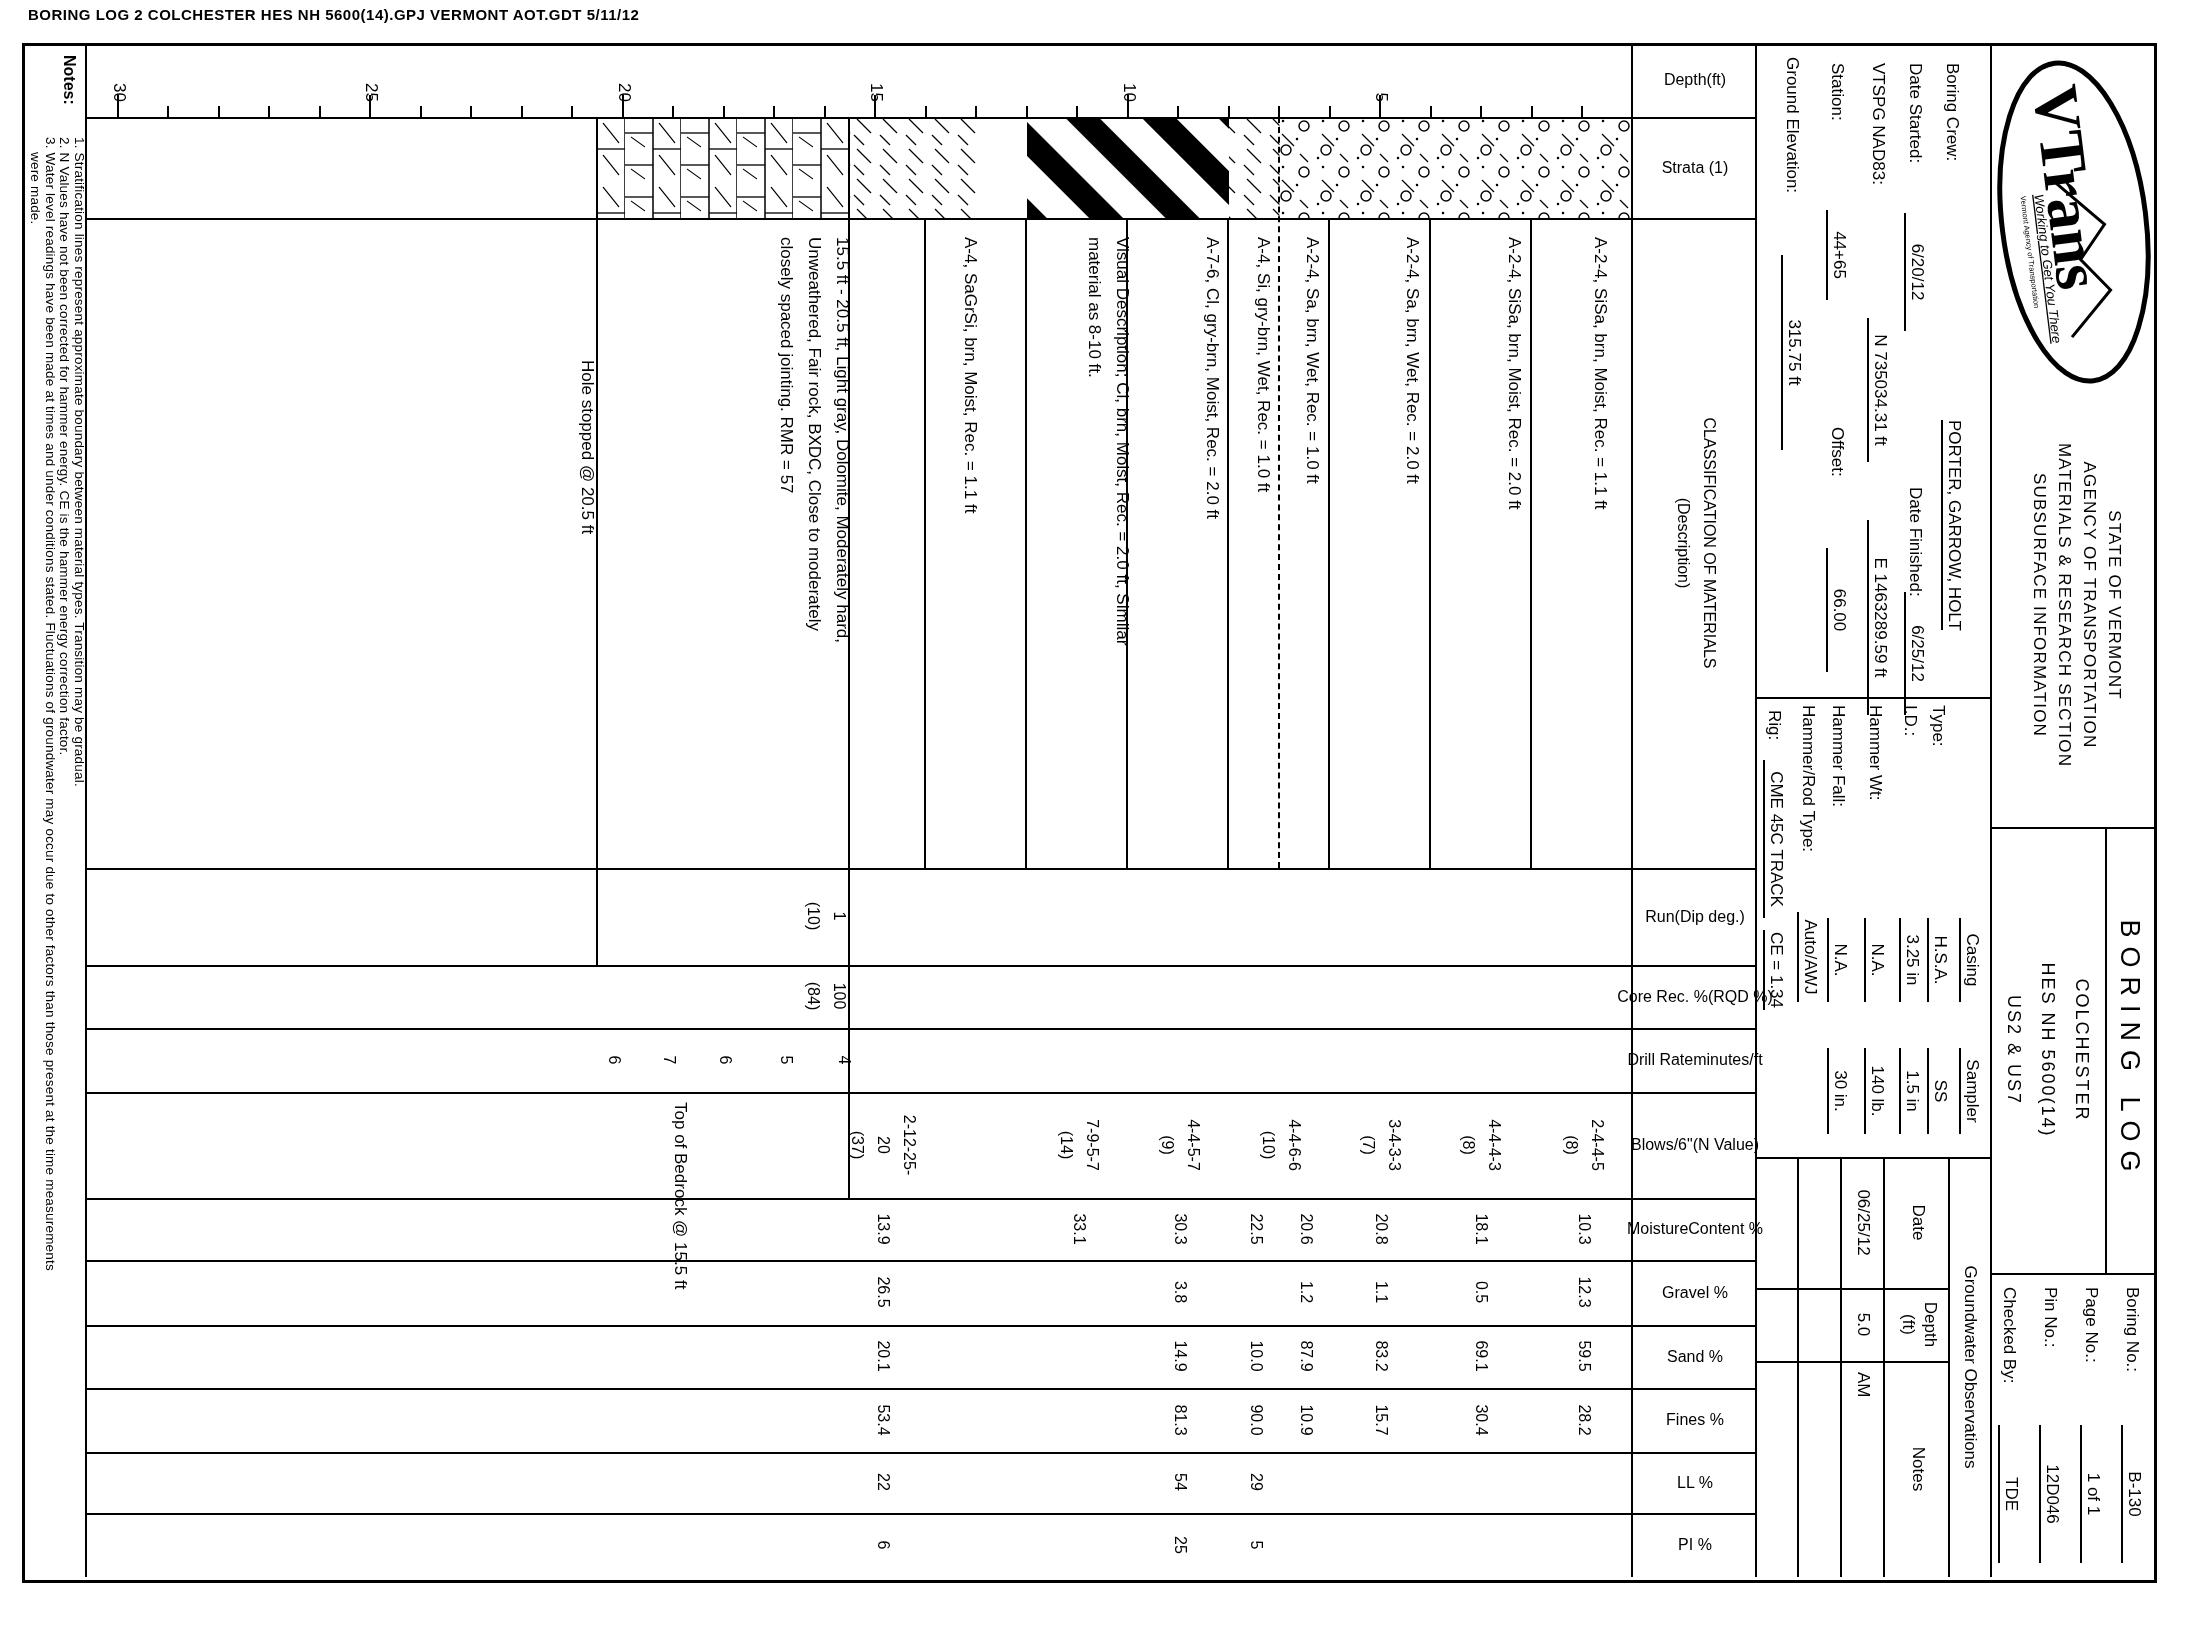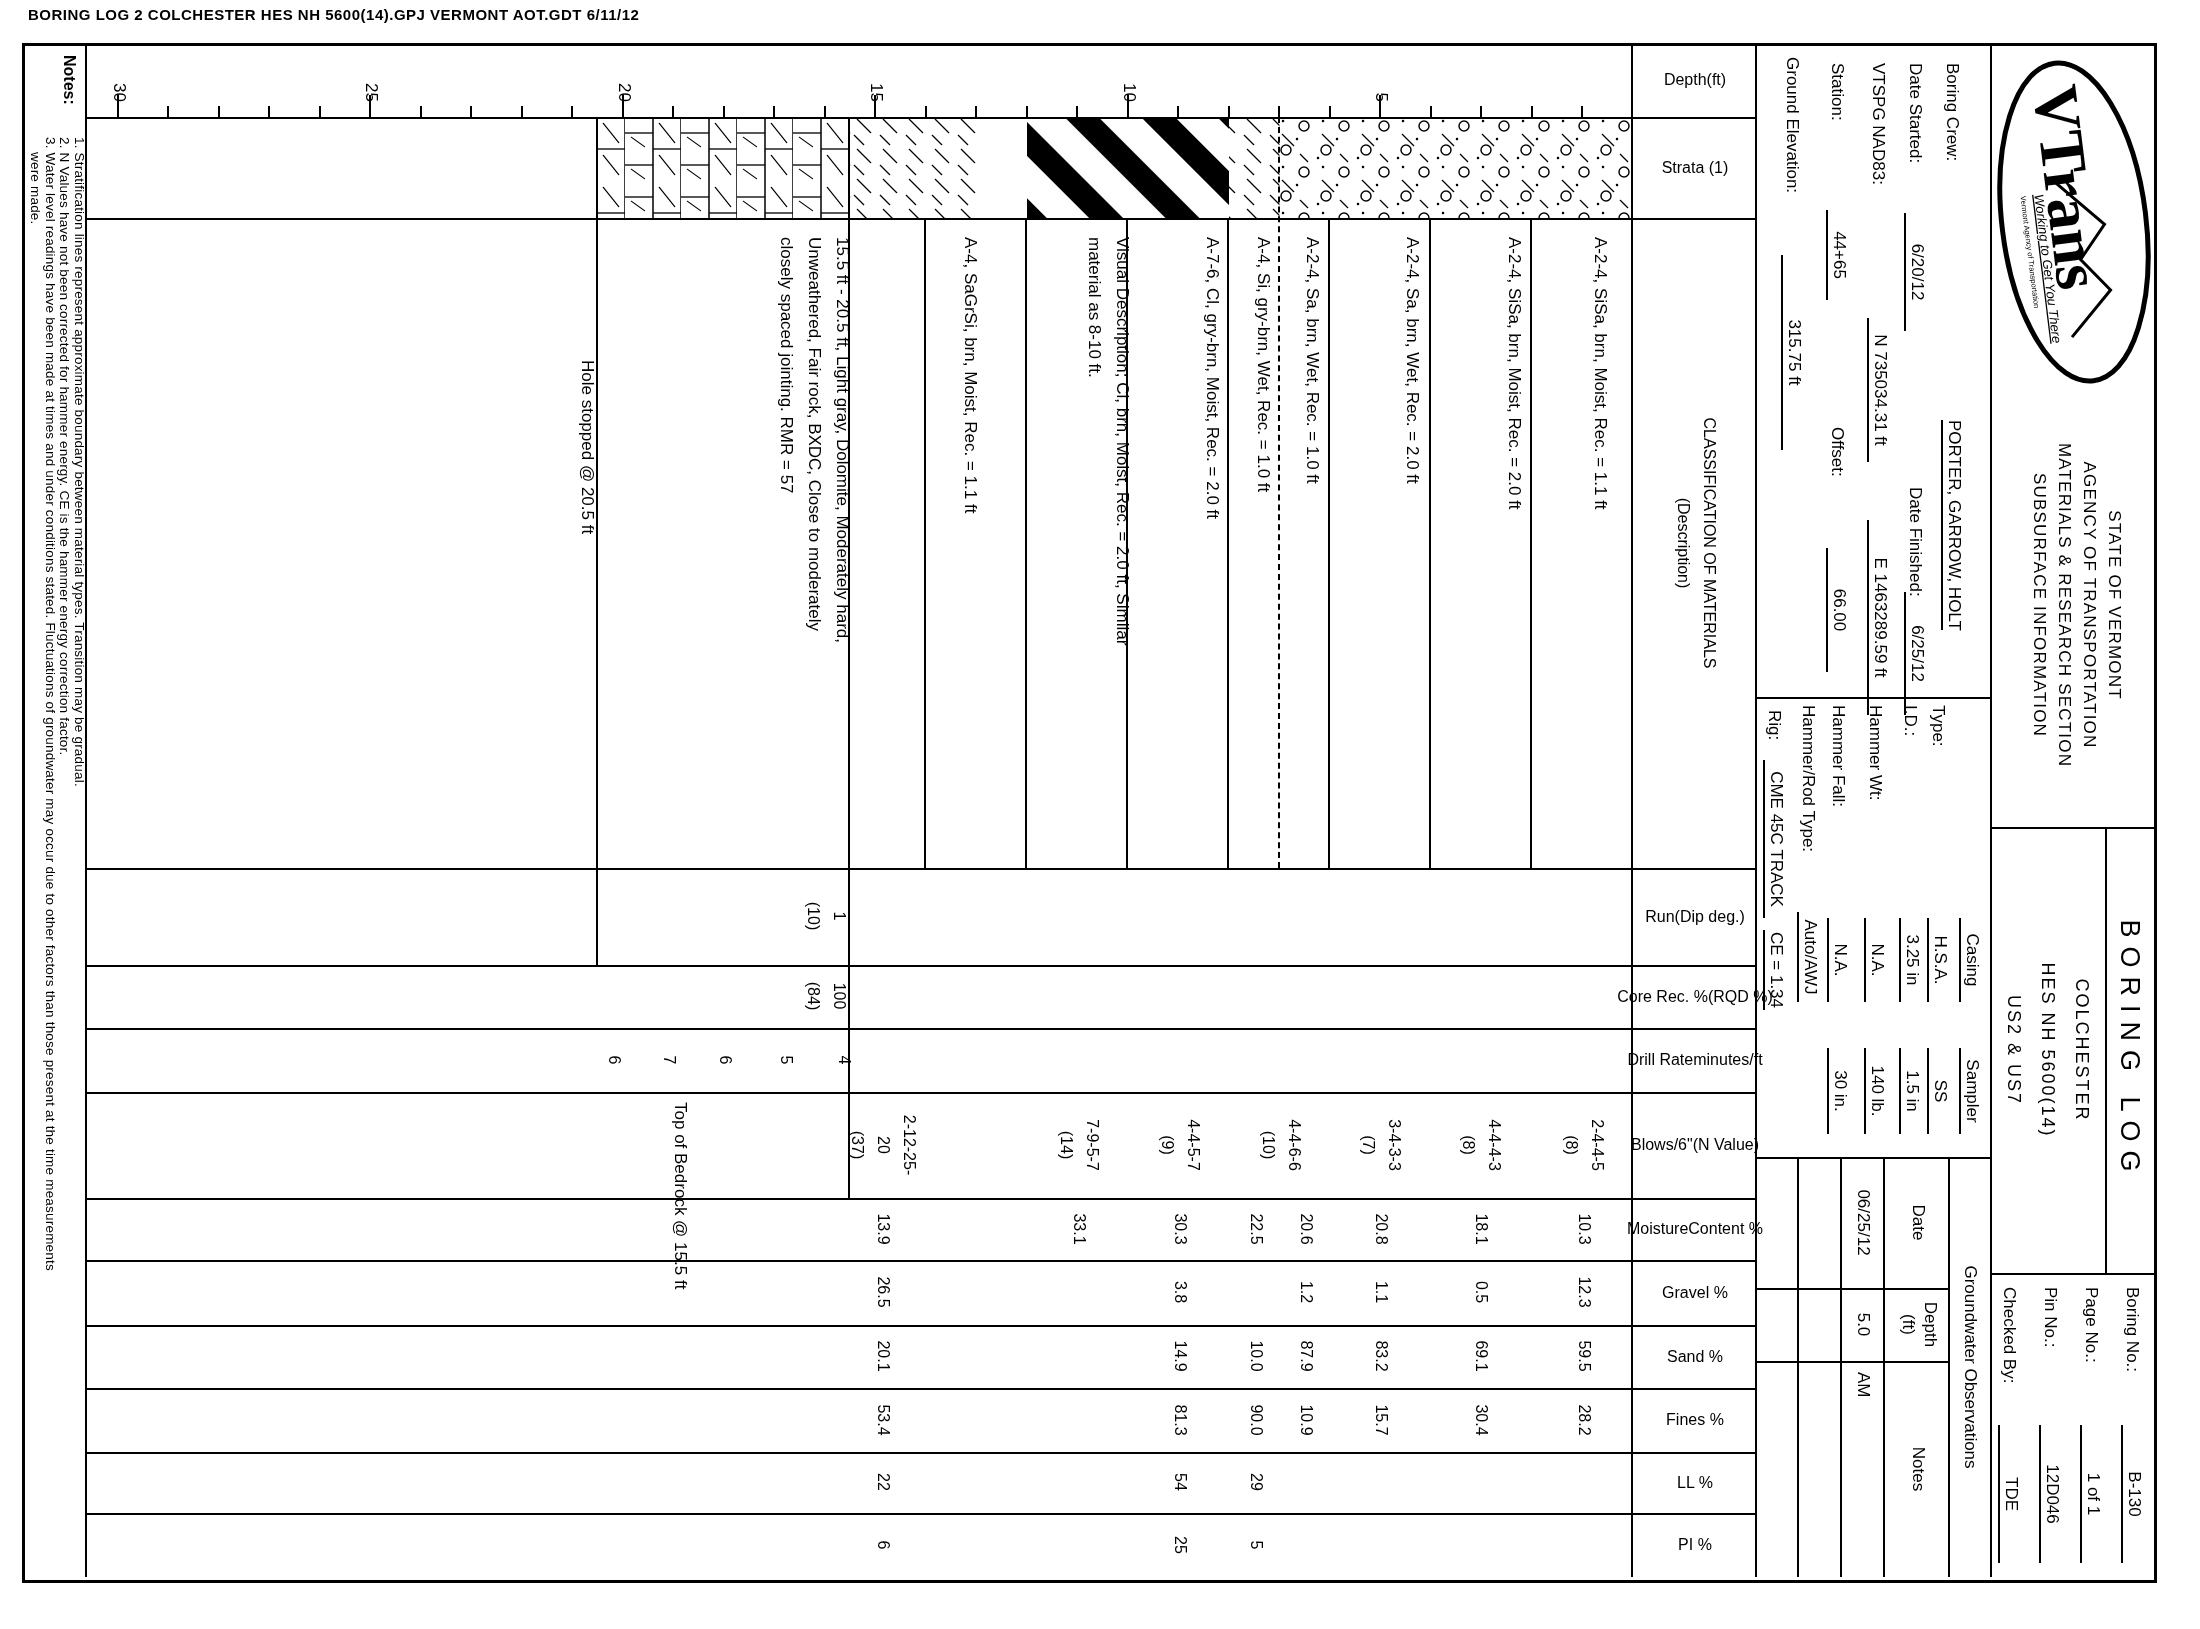--- a/index.html
+++ b/index.html
@@ -21,21 +21,21 @@
          transform:rotate(-90deg);font-size:16px;line-height:18px;white-space:nowrap}
   .entry{font-size:17px;white-space:nowrap}
   .val{font-size:16px;white-space:nowrap;transform:translateX(-50%);text-align:center}
   .num{font-size:17px}
   .dashed{border-top:2px dashed #000}
   .notesmall{font-size:13.5px;white-space:nowrap;letter-spacing:.2px}
 </style>
 </head>
 <body>
 
-<div class="abs" id="stamp">BORING LOG   2 COLCHESTER HES NH 5600(14).GPJ   VERMONT AOT.GDT   6/11/12</div>
+<div class="abs" id="stamp">BORING LOG   2 COLCHESTER HES NH 5600(14).GPJ   VERMONT AOT.GDT   5/11/12</div>
 
 <div class="abs" id="rotwrap">
   <div class="abs" id="page">
 
     <div class="abs" style="left:43px;top:43px;width:1534px;height:2129px;border:3px solid #000"></div>
 
     <div class="abs vl" style="left:827px;top:43px;height:167px"></div>
     <div class="abs vl" style="left:1273px;top:43px;height:167px"></div>
     <div class="abs hl" style="left:43px;top:208px;width:1534px"></div>
     <div class="abs hl" style="left:827px;top:93px;width:446px"></div>

